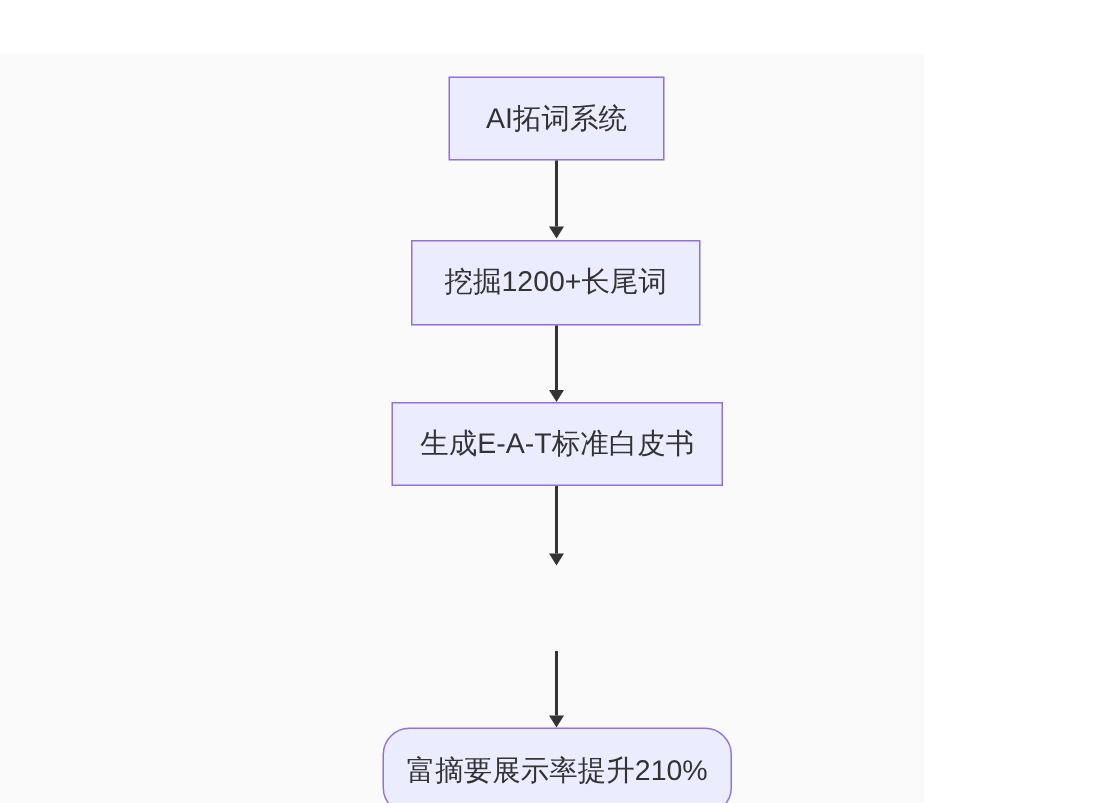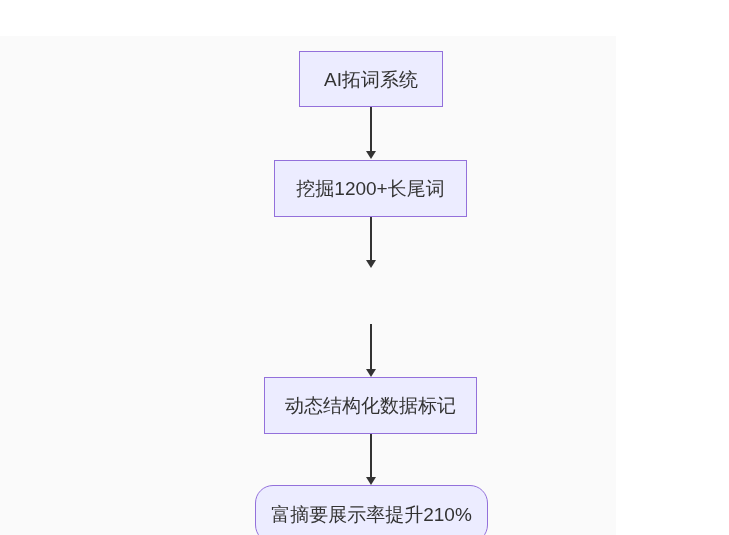--- a/index.html
+++ b/index.html
@@ -57,24 +57,24 @@
 <div class="canvas">
 
   <div class="node" style="left:299px; top:15px;  width:144px; height:56px;">
     <span>AI拓词系统</span>
   </div>
 
   <div class="node" style="left:274px; top:124px; width:193px; height:57px;align-items:center;">
     <span>挖掘1200+长尾词</span>
   </div>
 
+  <div class="node" style="left:261px; top:232px; width:221px; height:56px;">
+    <span>生成E-A-T标准白皮书</span>
+  </div>
 
-  <div class="node" style="left:264px; top:341px; width:213px; height:57px;">
-    <span>动态结构化数据标记</span>
-  </div>
 
   <div class="node" style="left:255px; top:449px; width:233px; height:58px;border-radius:18px;">
     <span>富摘要展示率提升210%</span>
   </div>
 
   <div class="edge-line" style="left:370px; top:71px;  height:44px;"></div>
   <div class="edge-head" style="left:366px; top:115px;"></div>
 
   <div class="edge-line" style="left:370px; top:181px; height:43px;"></div>
   <div class="edge-head" style="left:366px; top:224px;"></div>

